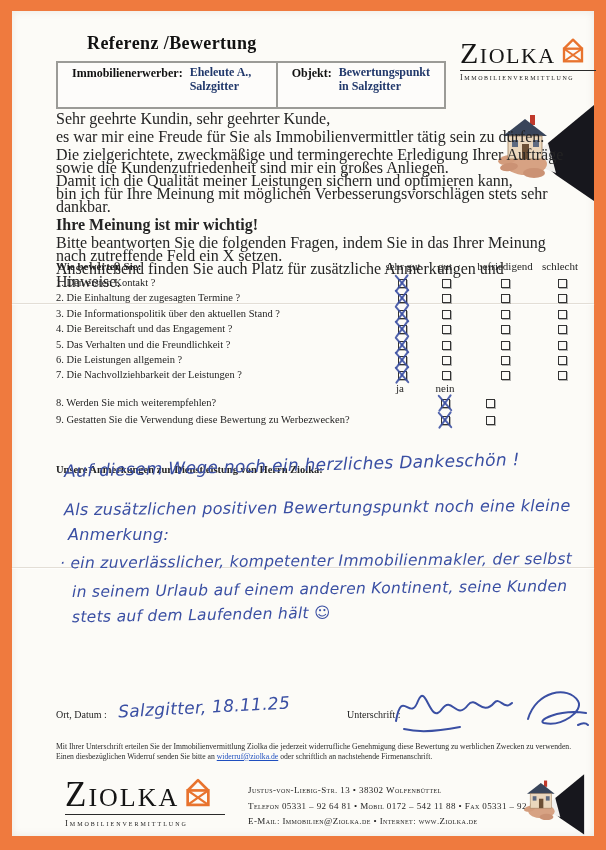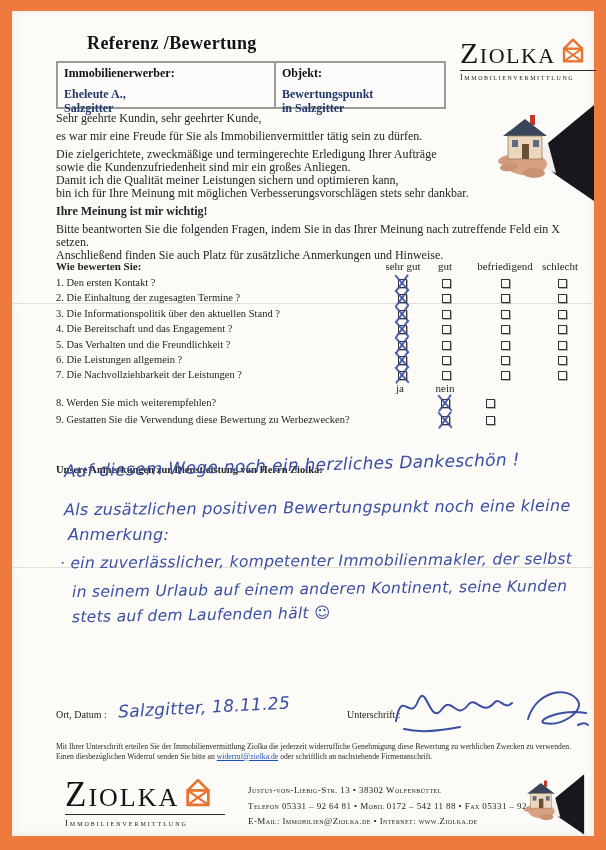--- a/index.html
+++ b/index.html
@@ -20,27 +20,27 @@
   .logo-footer .logo-name{font-size:26px;letter-spacing:2px;}
   .logo-footer .logo-name::first-letter{font-size:35px;}
   .logo-rule{height:1px;background:#2a2a2a;margin-top:2px;}
   .logo-sub{font-variant:small-caps;font-size:8px;letter-spacing:1.6px;color:#222;margin-top:2px;}
   .logo-footer .logo-sub{font-size:8.5px;letter-spacing:2px;margin-top:3px;}
   .logo-top{left:448px;top:26px;width:136px;}
   .logo-footer{left:53px;top:766px;width:160px;}
 
   
   .header-table{left:44px;top:50px;width:386px;height:44px;border:2px solid #9b9b97;display:flex;background:#fdfcfa;}
-  .ht-cell{display:flex;gap:7px;padding:3px 6px;font-size:12px;font-weight:bold;flex-direction:column;}
+  .ht-cell{display:flex;gap:7px;padding:3px 14px;font-size:12px;font-weight:bold;}
   .ht-cell.first{width:204px;border-right:2px solid #9b9b97;}
   .ht-label{color:#111;white-space:nowrap;}
   .ht-value{color:#21386b;line-height:1.15;}
 
   
-  .letter{left:44px;top:101px;width:515px;font-size:12px;line-height:13px;color:#242424;}
+  .letter{left:44px;top:101px;width:515px;font-size:16px;line-height:13px;color:#242424;}
   .letter p{margin:0 0 5px 0;}
   .letter .hl{font-weight:bold;margin:3px 0 5px 0;}
 
   
   .wie{left:44px;top:249px;font-size:11px;font-weight:bold;}
   .colhead{top:249px;font-size:11px;font-weight:normal;transform:translateX(-50%);white-space:nowrap;}
   .q-row{position:absolute;left:44px;width:530px;height:14px;text-align:right;}
   .q-label{position:absolute;left:0;top:0;font-size:10.5px;white-space:nowrap;color:#242424;}
   .cell{position:absolute;top:0;width:10px;height:12px;}
   .box{position:absolute;left:1px;top:2px;width:7px;height:7px;border:1.3px solid #333;background:#fbfaf7;

